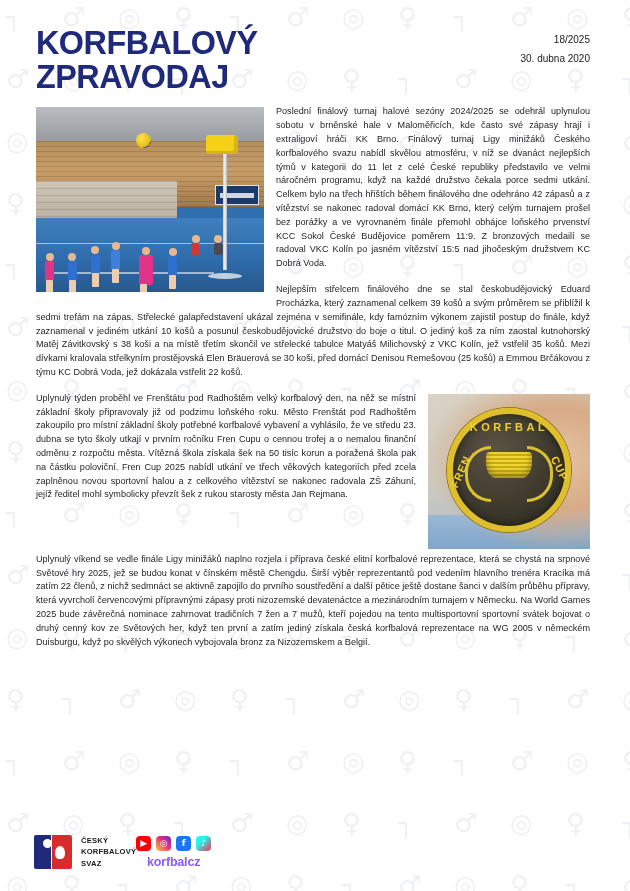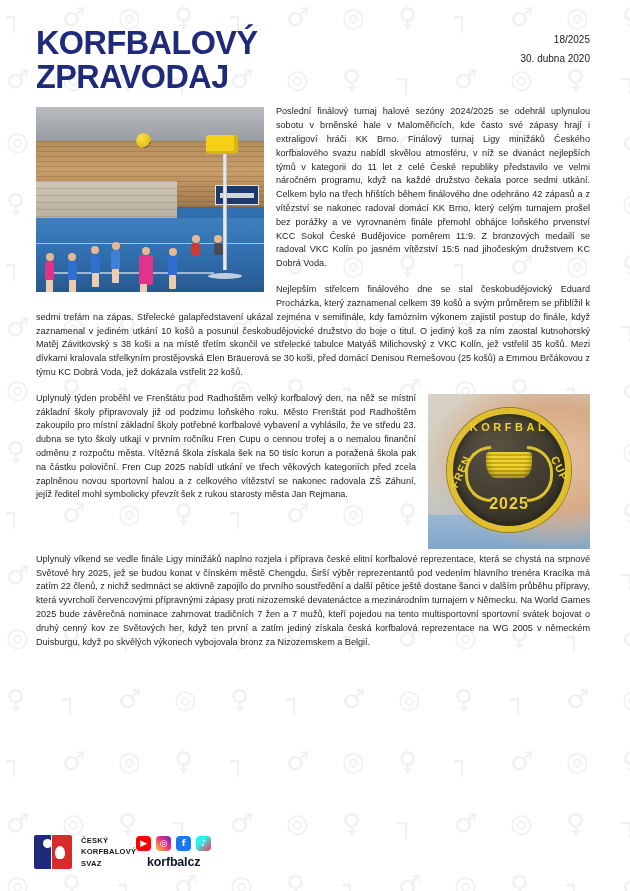--- a/index.html
+++ b/index.html
@@ -272,21 +272,21 @@
   .soc {
     width: 15px; height: 15px; border-radius: 4px;
     display: flex; align-items: center; justify-content: center;
     color: #fff; font-size: 9px; font-weight: bold;
     font-family: "DejaVu Sans", sans-serif;
   }
   .soc-youtube { background: #ff0000; }
   .soc-instagram { background: linear-gradient(45deg,#f9ce34,#ee2a7b 55%,#6228d7); }
   .soc-facebook { background: #1877f2; }
   .soc-tiktok { background: linear-gradient(135deg,#25f4ee 35%,#fe2c55); }
-  .social-handle { font-size: 12.5px; font-weight: bold; color: #0f172a; letter-spacing: -0.2px; }
+  .social-handle { font-size: 12.5px; font-weight: bold; color: #8b5cf6; letter-spacing: -0.2px; }
 </style>
 </head>
 <body>
 
 <div class="watermark" id="wm">
     <span class="wm-cell" style="left: 6px; top: 4px;">┐</span>
     <span class="wm-cell" style="left: 62px; top: 4px;">♂</span>
     <span class="wm-cell" style="left: 118px; top: 4px;">◎</span>
     <span class="wm-cell" style="left: 174px; top: 4px;">♀</span>
     <span class="wm-cell" style="left: 230px; top: 4px;">┐</span>
@@ -533,21 +533,20 @@
       <div class="md-sky"></div>
       <div class="md-hand"></div>
       <div class="md-medal">
         <div class="md-laurel-l"></div>
         <div class="md-laurel-r"></div>
         <div class="md-korf"></div>
         <div class="md-text">
           <div class="md-top">KORFBAL</div>
           <div class="md-left">FREN</div>
           <div class="md-right">CUP</div>
-          <div class="md-year">2025</div>
         </div>
       </div>
     </div>
 
     <p>Uplynulý týden proběhl ve Frenštátu pod Radhoštěm velký korfbalový den, na něž se místní základní školy připravovaly již od podzimu loňského roku. Město Frenštát pod Radhoštěm zakoupilo pro místní základní školy potřebné korfbalové vybavení a vyhlásilo, že ve středu 23. dubna se tyto školy utkají v prvním ročníku Fren Cupu o cennou trofej a o nemalou finanční odměnu z rozpočtu města. Vítězná škola získala šek na 50 tisíc korun a poražená škola pak na částku poloviční. Fren Cup 2025 nabídl utkání ve třech věkových kategoriích před zcela zaplněnou novou sportovní halou a z celkového vítězství se nakonec radovala ZŠ Záhuní, jejíž ředitel mohl symbolicky převzít šek z rukou starosty města Jan Rejmana.</p>
     <div style="clear:both;"></div>
     <p>Uplynulý víkend se vedle finále Ligy minižáků naplno rozjela i příprava české elitní korfbalové reprezentace, která se chystá na srpnové Světové hry 2025, jež se budou konat v čínském městě Chengdu. Širší výběr reprezentantů pod vedením hlavního trenéra Kracíka má zatím 22 členů, z nichž sedmnáct se aktivně zapojilo do prvního soustředění a další pětice ještě dostane šanci v dalším průběhu přípravy, která vyvrcholí červencovými přípravnými zápasy proti nizozemské devatenáctce a mezinárodním turnajem v Německu. Na World Games 2025 bude závěrečná nominace zahrnovat tradičních 7 žen a 7 mužů, kteří pojedou na tento multisportovní sportovní svátek bojovat o druhý cenný kov ze Světových her, když ten první a zatím jediný získala česká korfbalová reprezentace na WG 2005 v německém Duisburgu, když po skvělých výkonech vybojovala bronz za Nizozemskem a Belgií.</p>
   </div>
 
   <div class="footer">

